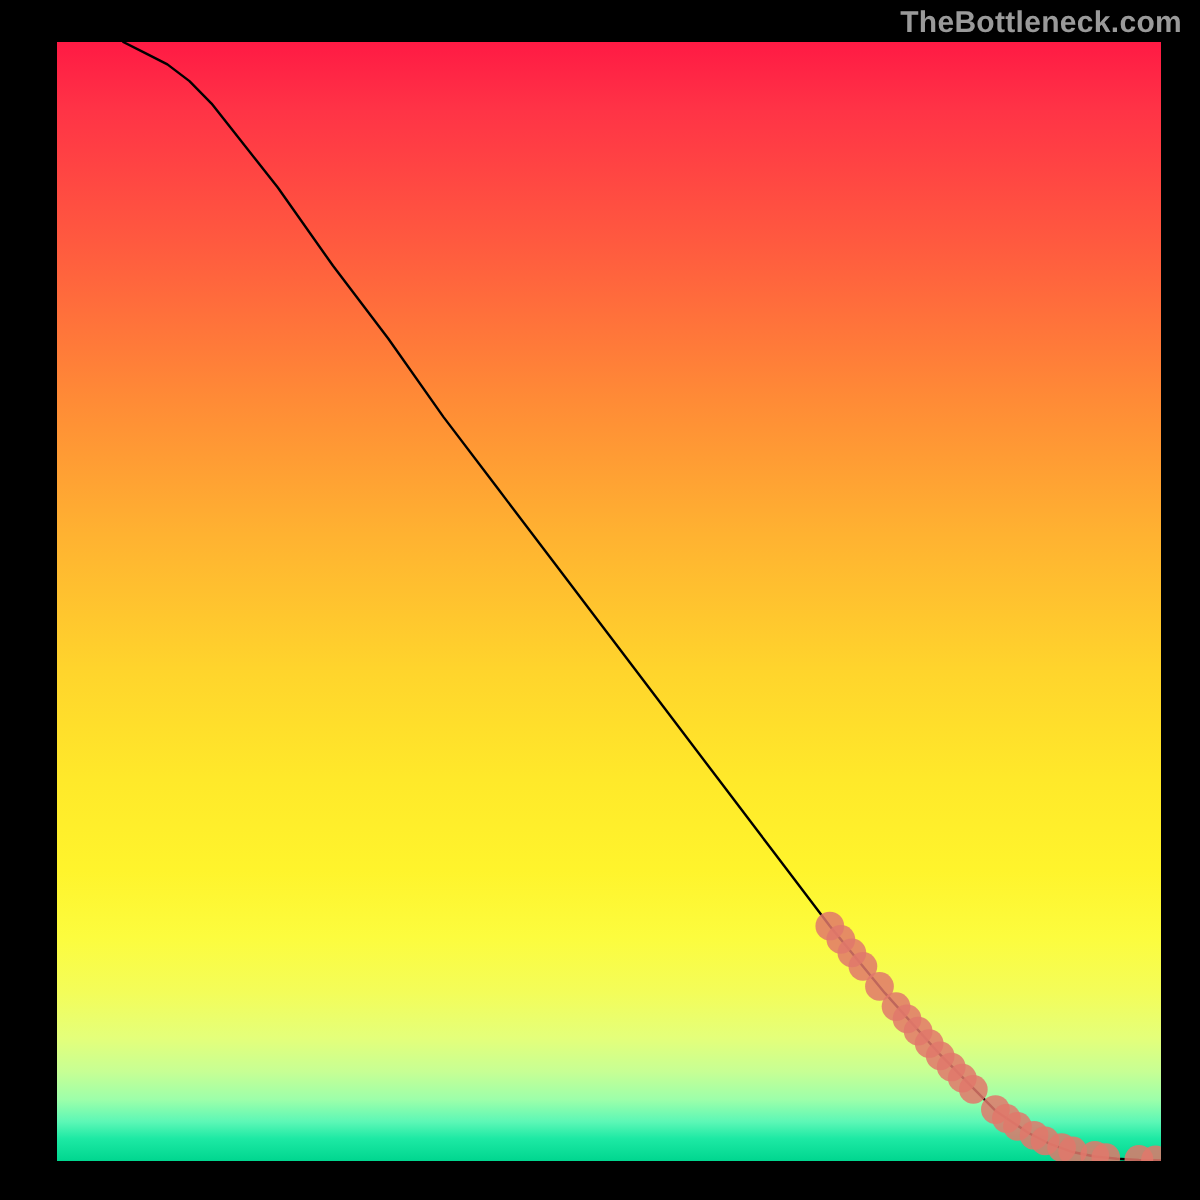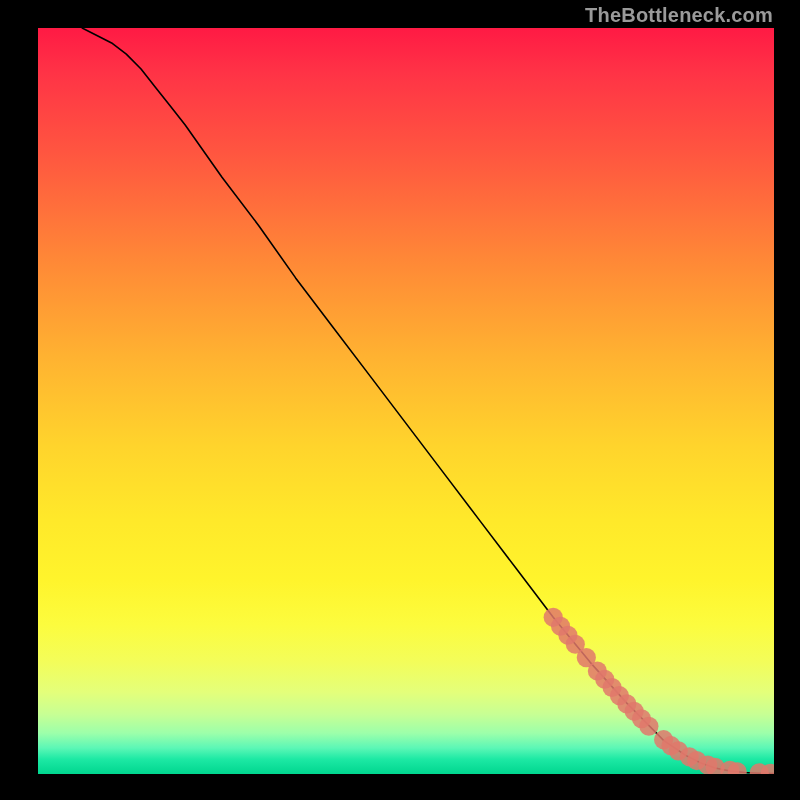--- a/index.html
+++ b/index.html
@@ -7,21 +7,21 @@
     width: 800px;
     height: 800px;
     background: #000;
     position: relative;
     font-family: Arial, Helvetica, sans-serif;
     overflow: hidden;
   }
   .attribution {
     position: absolute;
     top: 4px;
-    right: 27px;
+    right: 12px;
     font-size: 20px;
     font-weight: 600;
     color: #9a9a9a;
     letter-spacing: 0.2px;
     z-index: 10;
   }
   .plot-area {
     position: absolute;
     
     left: 38px;

